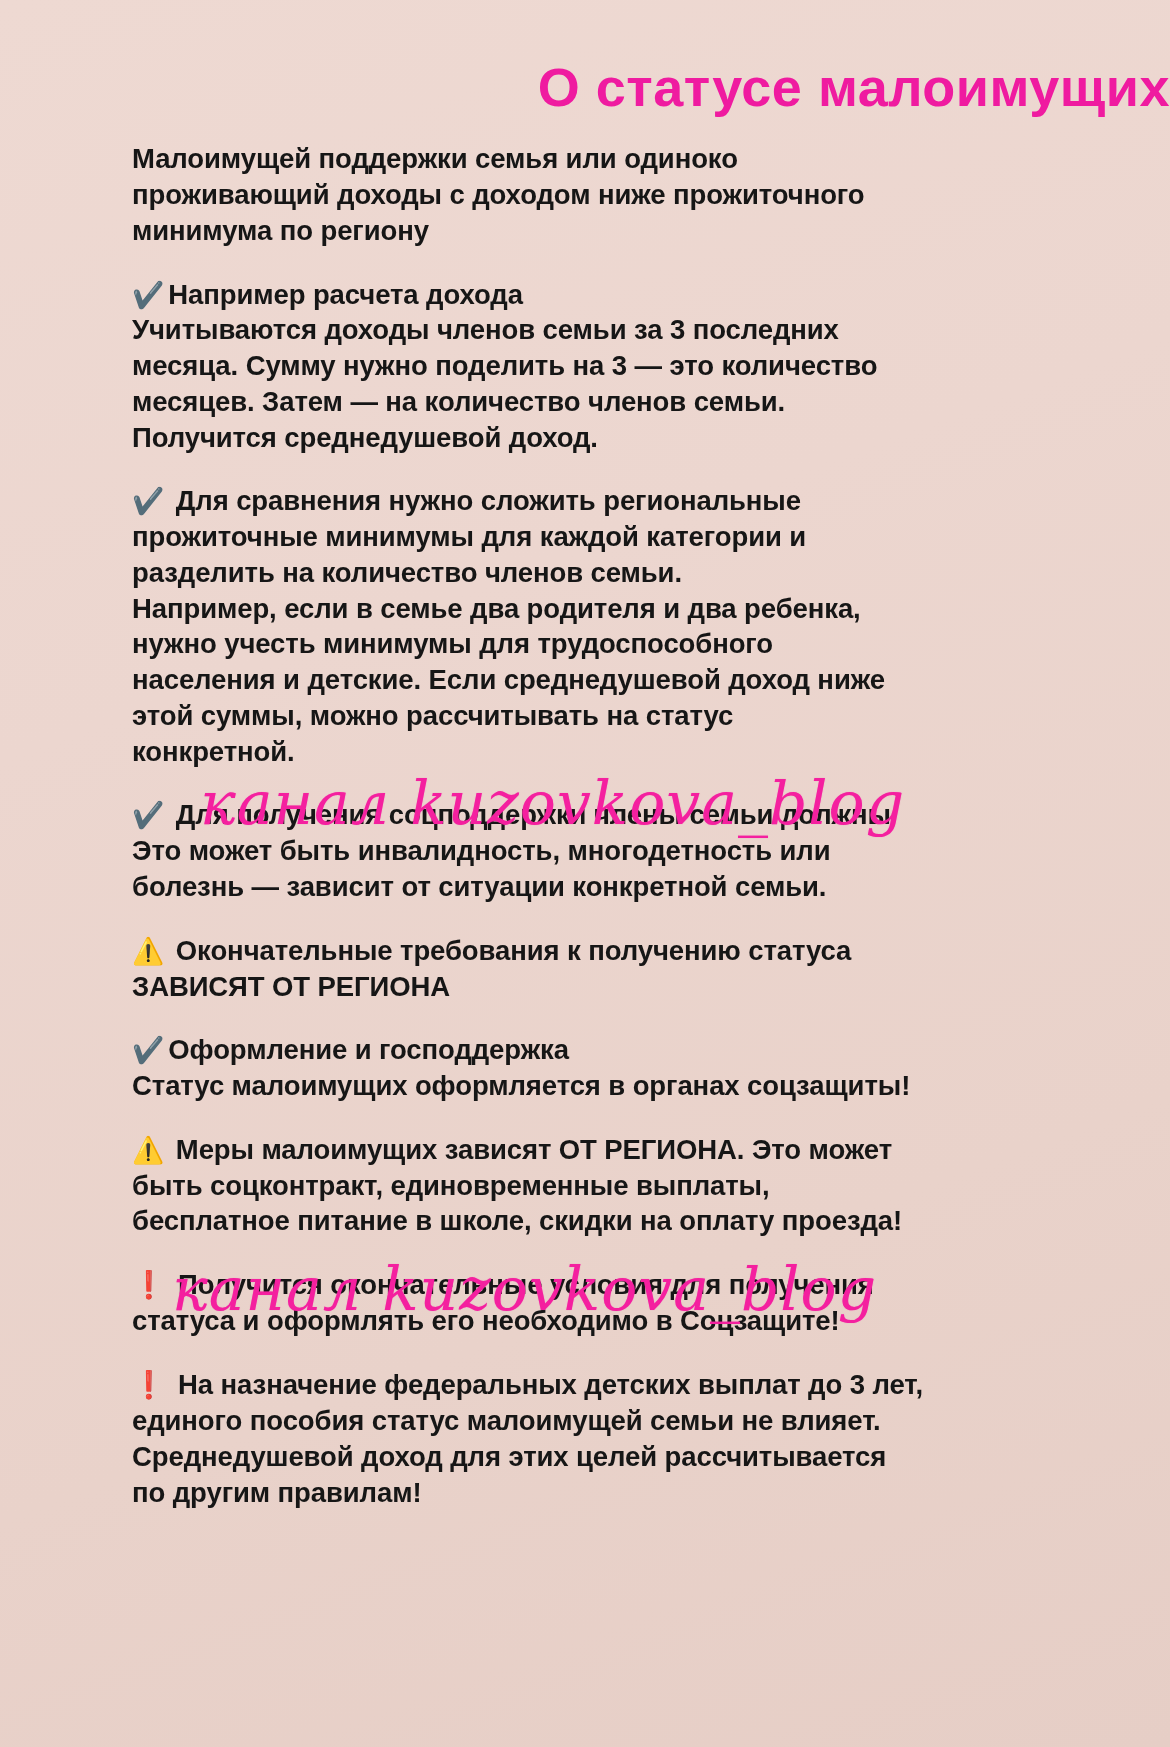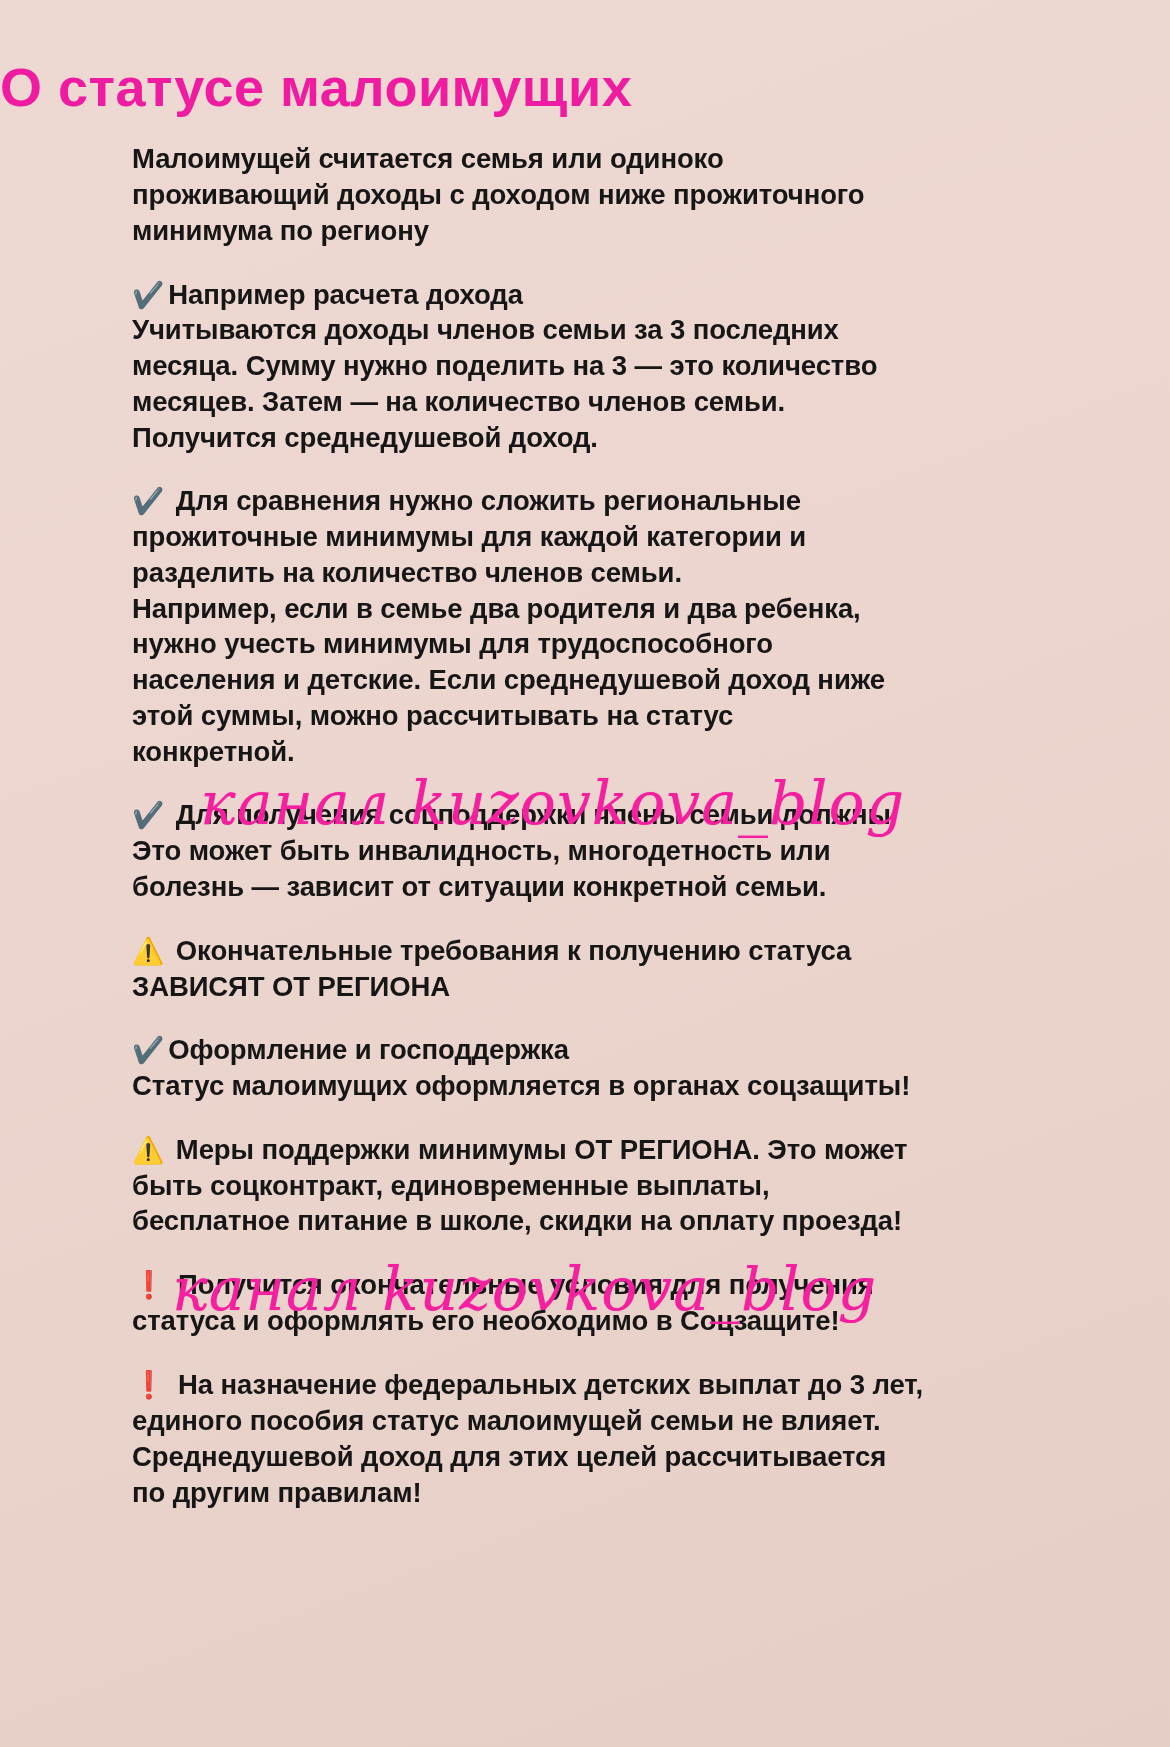--- a/index.html
+++ b/index.html
@@ -18,21 +18,21 @@
 
   .page {
     position: relative;
     width: 1170px;
     height: 1747px;
     box-sizing: border-box;
     padding: 0 0 0 0;
   }
 
   .title {
-    text-align: left;
+    text-align: right;
     color: #ef1ba0;
     font-size: 54px;
     font-weight: bold;
     letter-spacing: 0.5px;
     margin: 58px 0 24px 0;
     line-height: 1.1;
   }
 
   .content {
     padding: 0 122px 0 132px;
@@ -96,21 +96,21 @@
 </head>
 <body>
 
 <div class="page">
 
   <h1 class="title">О статусе малоимущих</h1>
 
   <div class="content">
 
     <div class="block">
-      <span class="line">Малоимущей считается семья или одиноко</span>
+      <span class="line">Малоимущей поддержки семья или одиноко</span>
       <span class="line">проживающий доходы с доходом ниже прожиточного</span>
       <span class="line">минимума по региону</span>
     </div>
 
     <div class="block">
       <span class="line"><span class="check">✔️</span><span>Например расчета дохода</span></span>
       <span class="line">Учитываются доходы членов семьи за 3 последних</span>
       <span class="line">месяца. Сумму нужно поделить на 3 — это количество</span>
       <span class="line">месяцев. Затем — на количество членов семьи.</span>
       <span class="line">Получится среднедушевой доход.</span>
@@ -137,21 +137,21 @@
       <span class="line"><span class="warn">⚠️</span> <span>Окончательные требования к получению статуса</span></span>
       <span class="line">ЗАВИСЯТ ОТ РЕГИОНА</span>
     </div>
 
     <div class="block">
       <span class="line"><span class="check">✔️</span><span>Оформление и господдержка</span></span>
       <span class="line">Статус малоимущих оформляется в органах соцзащиты!</span>
     </div>
 
     <div class="block">
-      <span class="line"><span class="warn">⚠️</span> <span>Меры поддержки минимумы ОТ РЕГИОНА. Это может</span></span>
+      <span class="line"><span class="warn">⚠️</span> <span>Меры малоимущих зависят ОТ РЕГИОНА. Это может</span></span>
       <span class="line">быть соцконтракт, единовременные выплаты,</span>
       <span class="line">бесплатное питание в школе, скидки на оплату проезда!</span>
     </div>
 
     <div class="block">
       <span class="line"><span class="excl">❗</span> <span>Получится окончательные условия для получения</span></span>
       <span class="line">статуса и оформлять его необходимо в Соцзащите!</span>
     </div>
 
     <div class="block">

